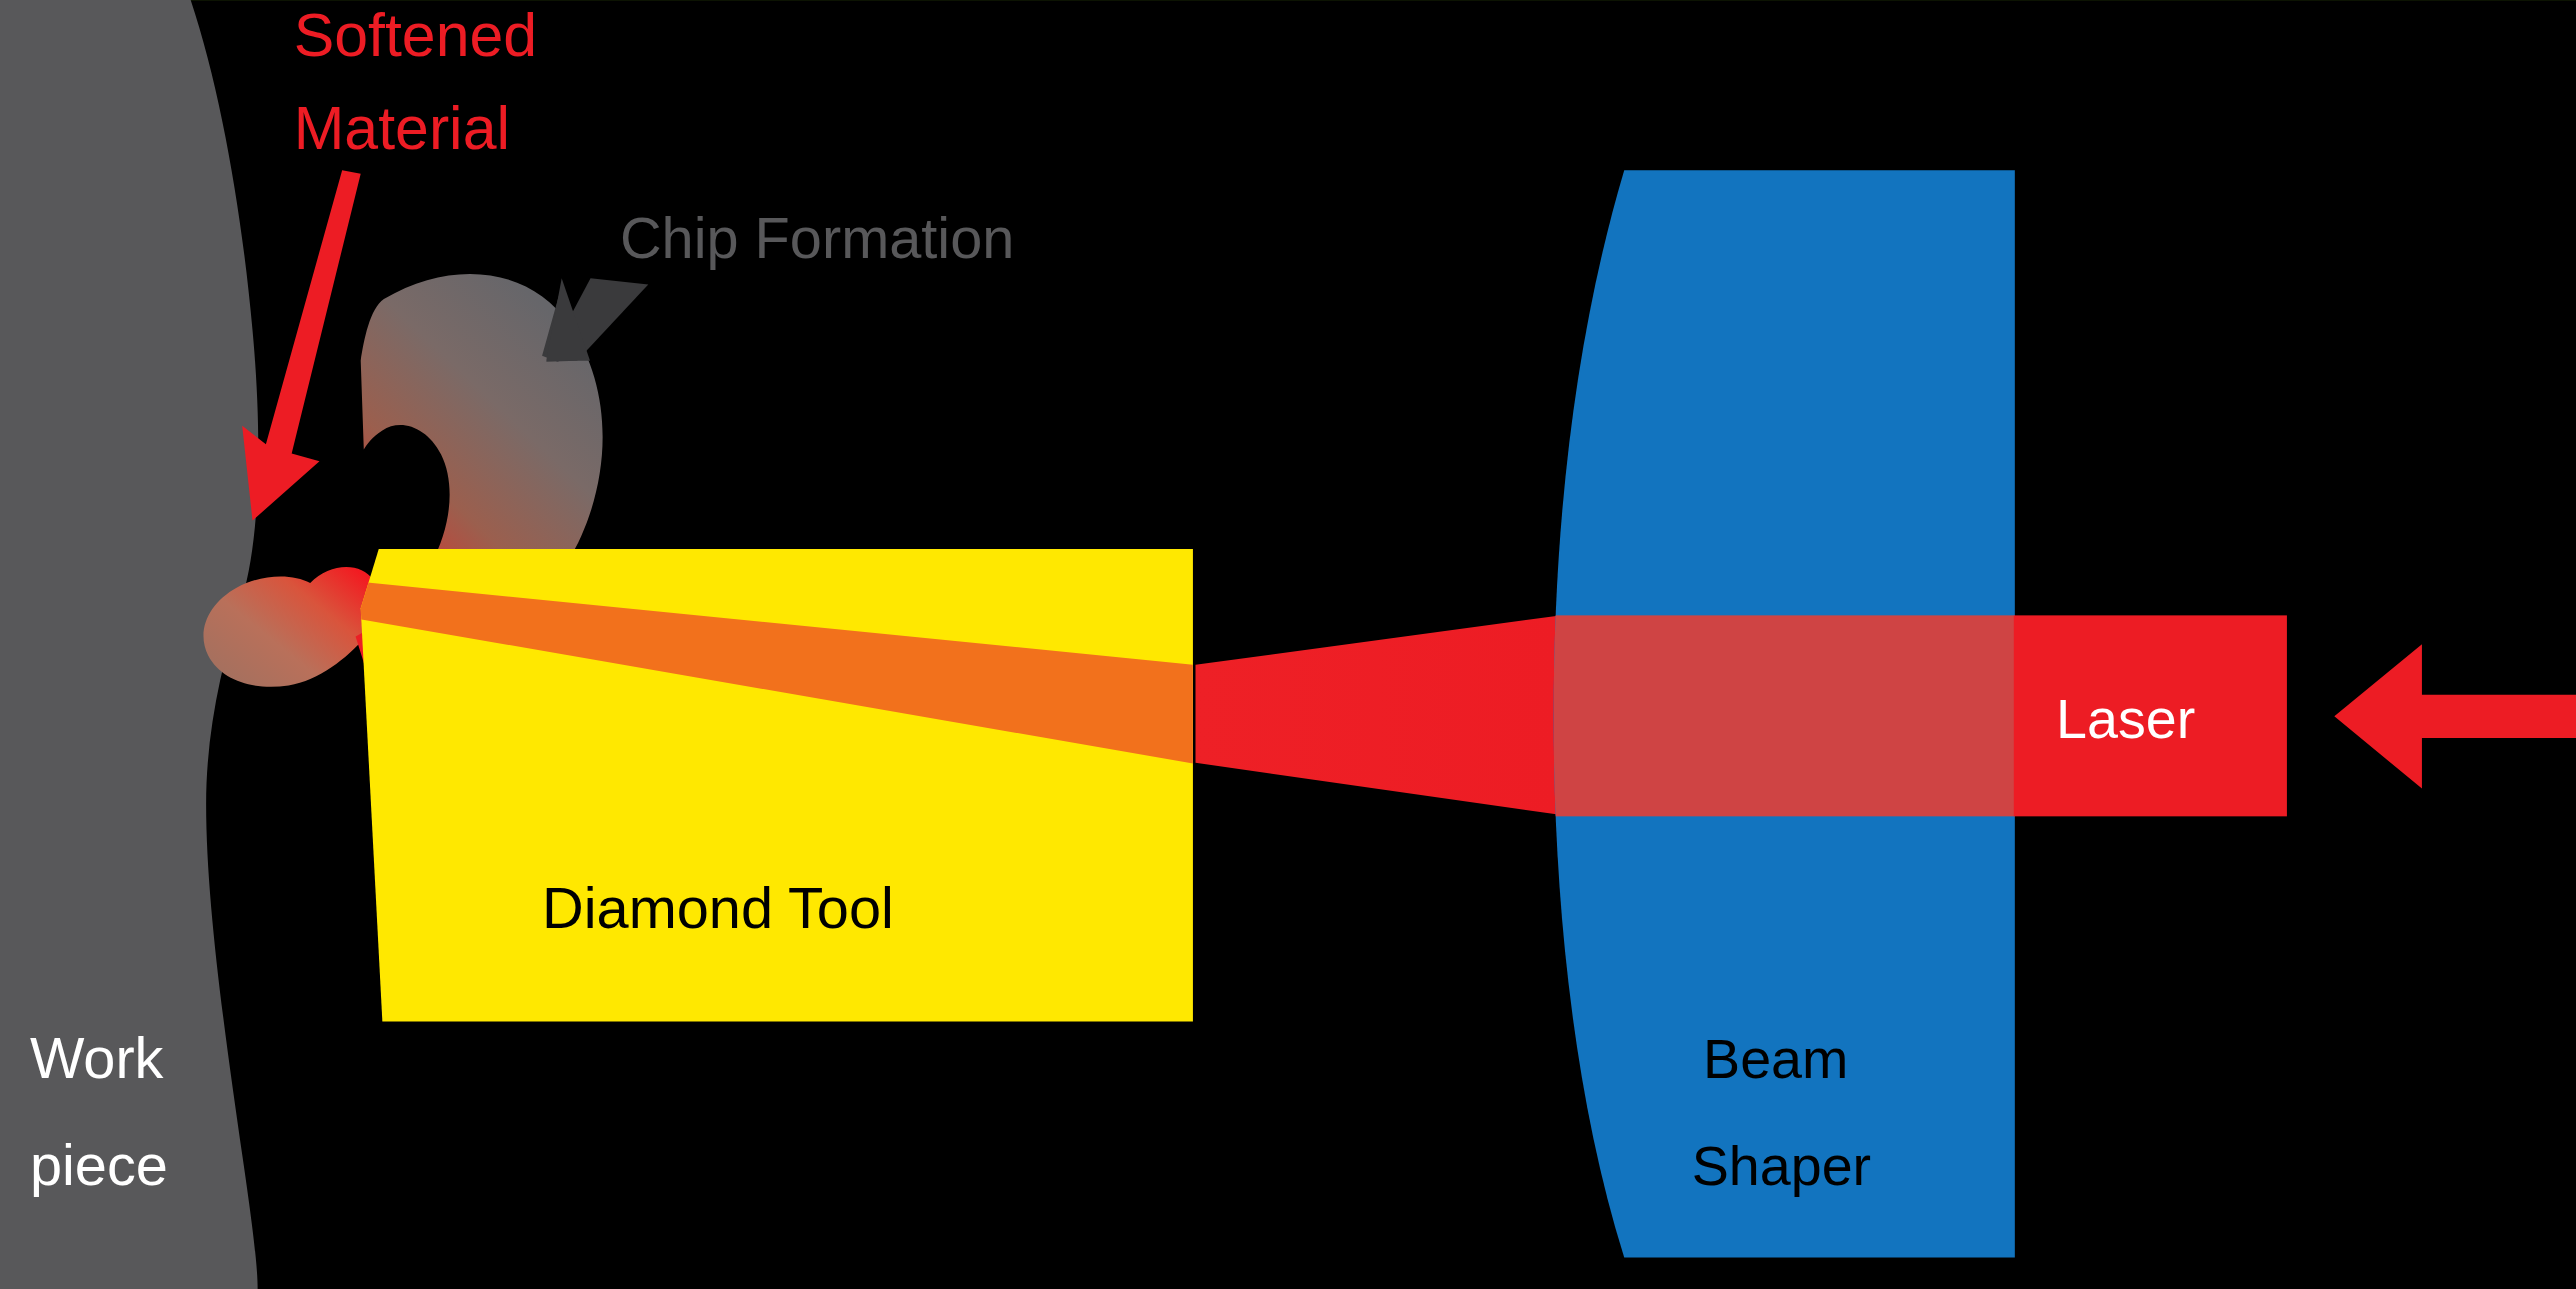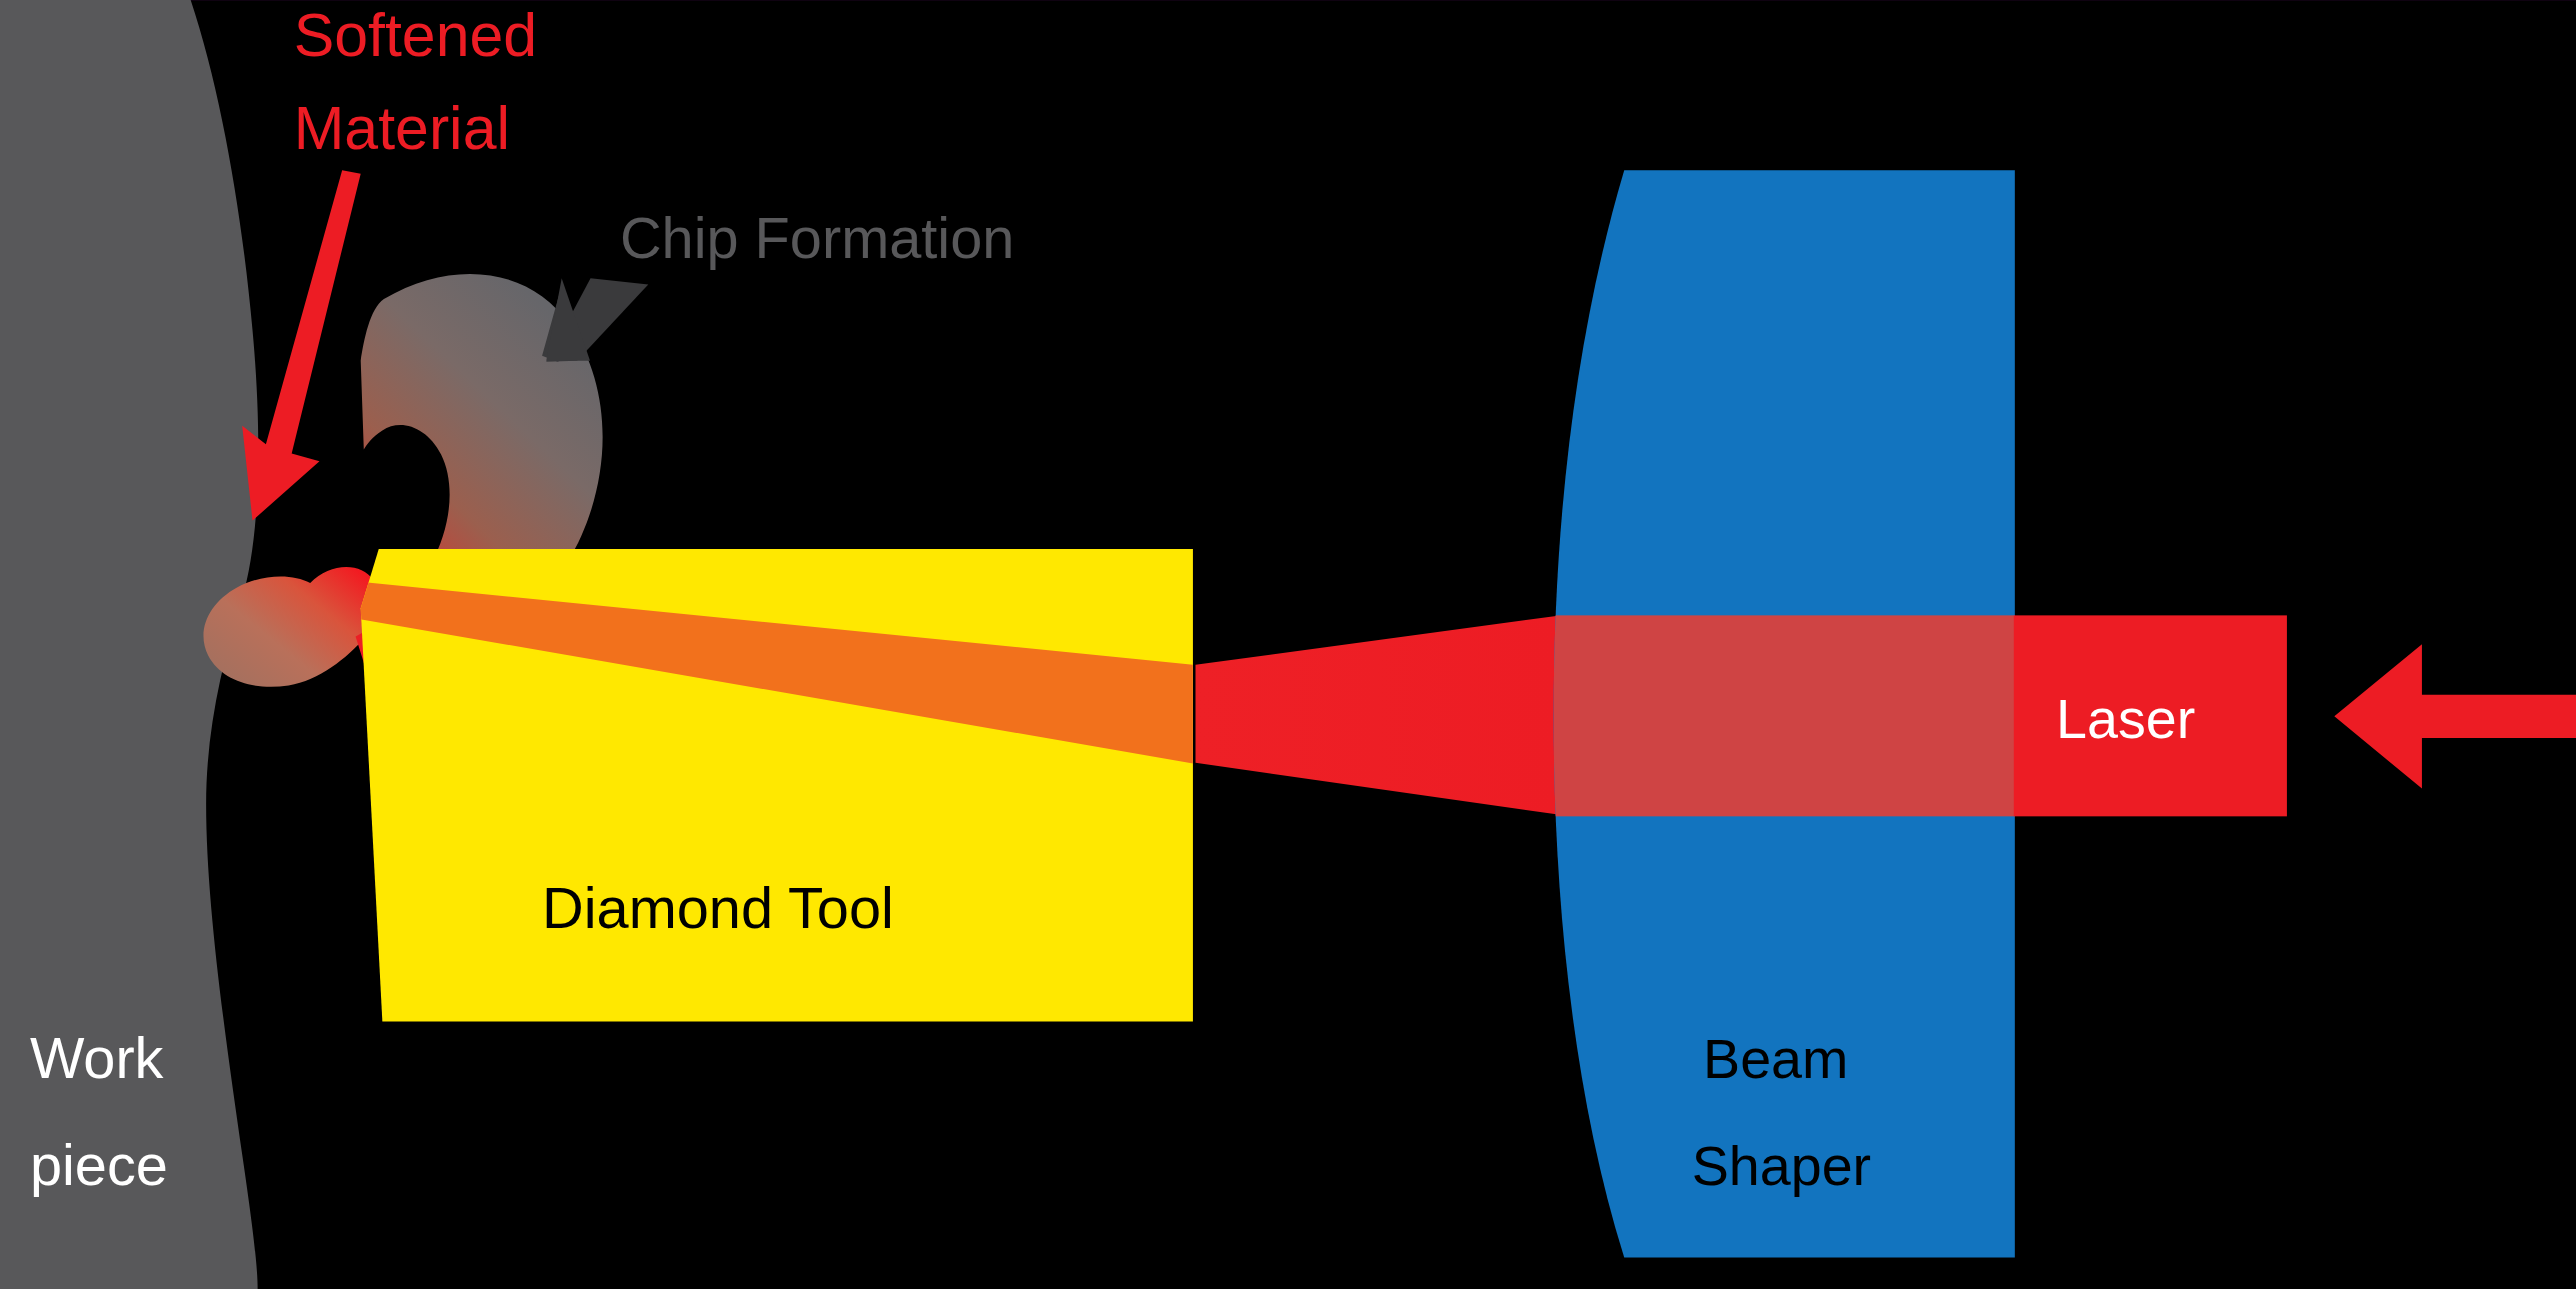--- a/index.html
+++ b/index.html
@@ -11,21 +11,21 @@
   body {
     width: 2576px;
     height: 1290px;
     overflow: hidden;
     font-family: "Liberation Sans", sans-serif;
   }
   #stage {
     position: relative;
     width: 2576px;
     height: 1290px;
-    background: #a21caf;
+    background: #84cc16;
   }
   #diagram-svg {
     position: absolute;
     inset: 0;
     width: 2576px;
     height: 1290px;
     display: block;
   }
   .lbl {
     font-family: "Liberation Sans", sans-serif;

